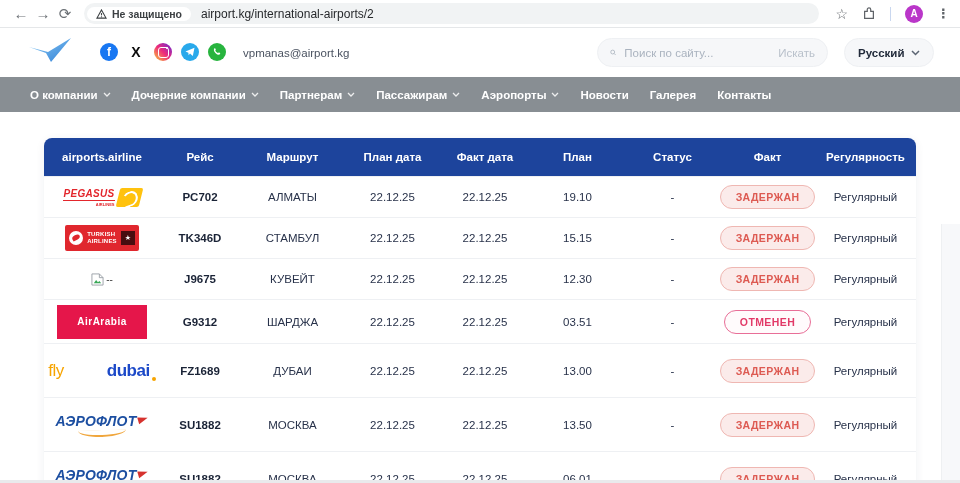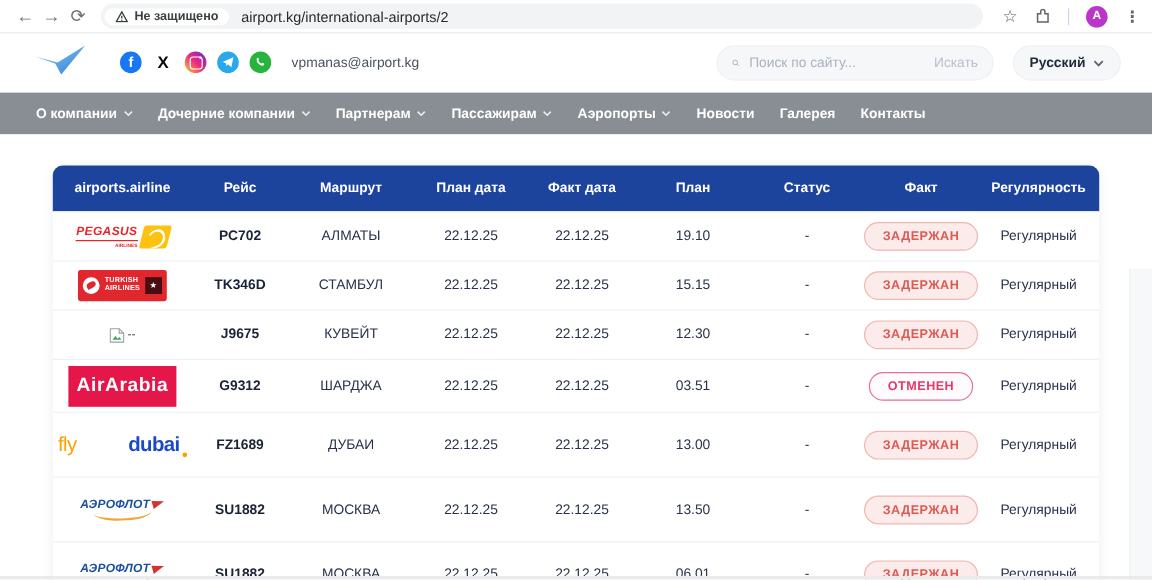--- a/index.html
+++ b/index.html
@@ -102,30 +102,30 @@
   .tk-txt { display:flex; flex-direction:column; line-height:1.15; }
   .tk-txt span { color:#fff; font-size:6px; font-weight:800; letter-spacing:.2px; }
   .tk-star { width:14px; height:14px; background:#480d10; color:#fff; font-size:7px;
     display:flex; align-items:center; justify-content:center; }
 
   .lg-broken { display:flex; align-items:center; gap:2px; }
   .lg-broken span { font-size:10px; color:#444; }
 
   .lg-airarabia { width:90px; height:34px; background:#e5164a; display:flex;
     align-items:center; justify-content:center; }
-  .lg-airarabia span { color:#fff; font-weight:800; font-size:16px; letter-spacing:.5px; }
+  .lg-airarabia span { color:#fff; font-weight:800; font-size:10px; letter-spacing:.5px; }
 
   .lg-flydubai { display:flex; align-items:flex-end; }
   .fd-fly { color:#f7a400; font-size:17px; font-weight:500; letter-spacing:-.5px; }
   .fd-dubai { color:#1c49c8; font-size:17px; font-weight:700; letter-spacing:-.5px;margin-left:43px; }
   .fd-dot { width:4px; height:4px; background:#f7a400; border-radius:50%; margin:4px 0 0 2px; }
 
   .lg-aeroflot { display:flex; flex-direction:column; align-items:center; }
   .af-top { display:flex; align-items:center; gap:2px; }
-  .af-name { color:#1d4fa1; font-style:italic; font-weight:800; font-size:10px; letter-spacing:.2px; }
+  .af-name { color:#1d4fa1; font-style:italic; font-weight:800; font-size:14px; letter-spacing:.2px; }
   .af-flag { width:0; height:0; border-left:10px solid #d6322e; border-top:3px solid transparent;
     border-bottom:4px solid transparent; transform:rotate(-16deg); margin-top:-3px; }
   .af-swoosh { width:48px; height:7px; border-bottom:2.4px solid #f0a63c;
     border-radius:0 0 50% 50%/0 0 100% 100%; transform:rotate(-2deg); margin-top:1px; }
 
   
   .scrollbar-track { position:absolute; right:0; top:112px; width:19px; height:371px;
     background:#f7f8fa; border-left:1px solid #eef0f2; cursor:pointer; }
   .bottom-strip { position:absolute; left:0; bottom:0; width:960px; height:3px; background:#e9eaec; }
 </style>

